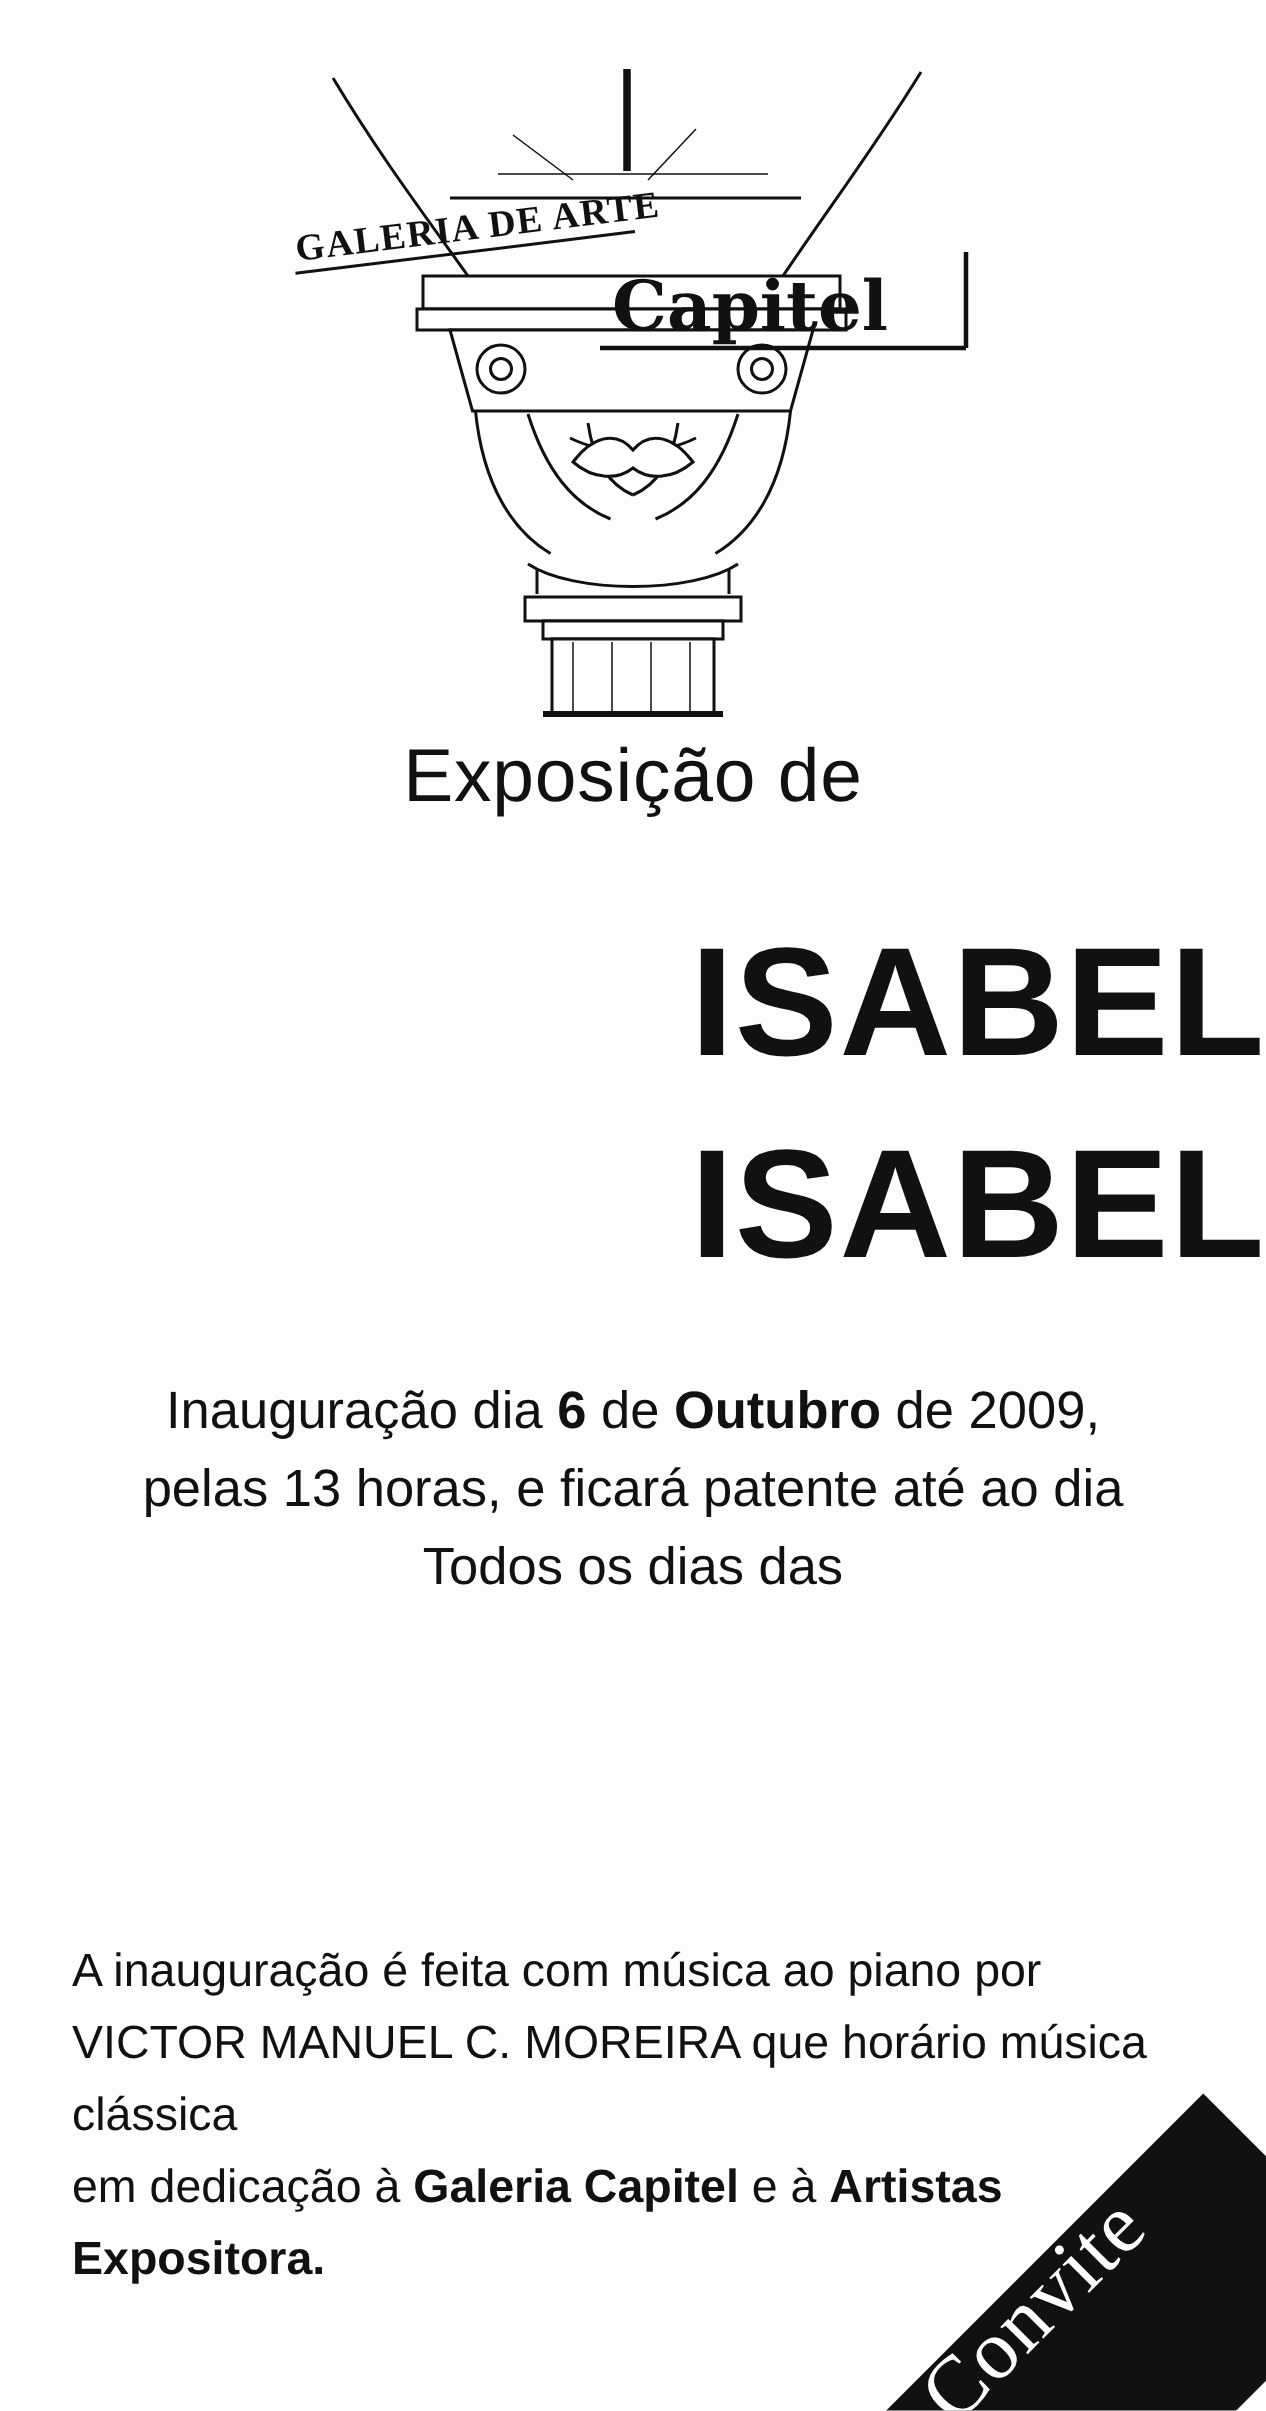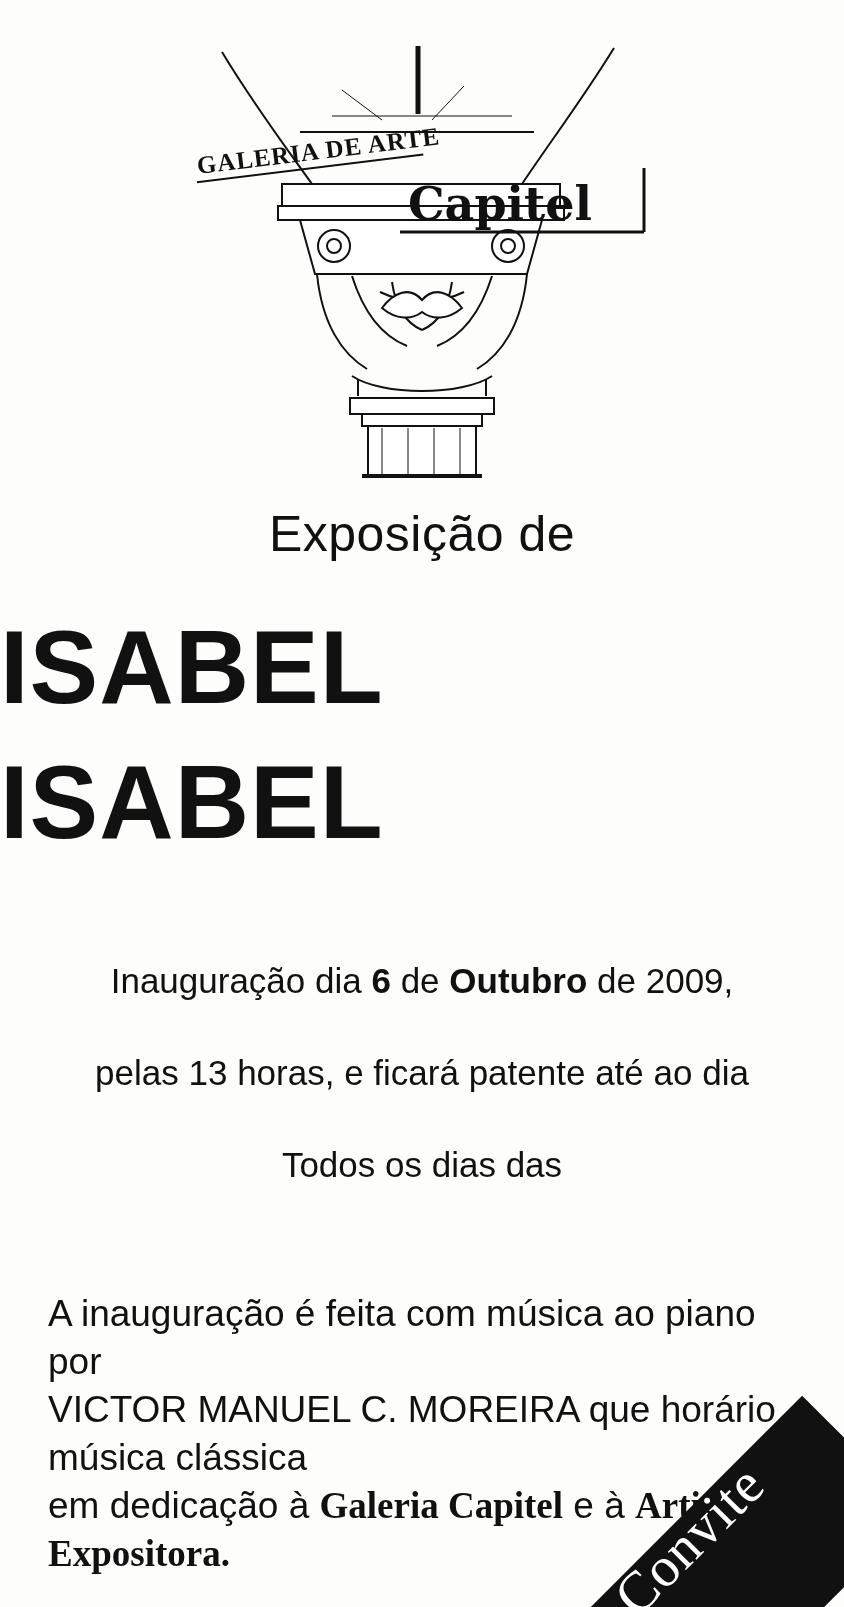--- a/index.html
+++ b/index.html
@@ -60,63 +60,63 @@
   .logo-text-capitel {
     font-family: "DejaVu Serif", serif;
     font-size: 46px;
     font-weight: bold;
     fill: #111;
   }
 
   
   .exposicao {
     position: absolute;
-    top: 505px;
+    top: 488px;
     width: 844px;
     text-align: center;
     font-size: 50px;
     font-weight: 400;
     letter-spacing: 0.5px;
   }
   .artist {
     position: absolute;
     top: 600px;
     width: 844px;
-    text-align: left;
+    text-align: right;
     font-weight: bold;
     font-size: 103px;
     line-height: 135px;
     letter-spacing: 1px;
   }
   .artist .line2 {
     display: block;
   }
 
   .details {
     position: absolute;
     top: 915px;
     width: 844px;
     text-align: center;
     font-size: 35px;
     line-height: 52px;
   }
-  .details .ln { display: block; white-space: nowrap; margin-top: 40px; }
+  .details .ln { display: block; white-space: nowrap; }
   .details b { font-weight: bold; }
 
   .note {
     position: absolute;
     top: 1290px;
     left: 48px;
     width: 748px;
     text-align: left;
-    font-size: 37px;
+    font-size: 31px;
     line-height: 48px;
   }
   .note .ln { display: block; }
-  .note b { font-weight: bold; font-family: Liberation Serif, serif; }
+  .note b { font-weight: bold; }
 
   
   .ribbon {
     position: absolute;
     right: 0;
     bottom: 0;
     width: 300px;
     height: 300px;
     overflow: hidden;
   }

